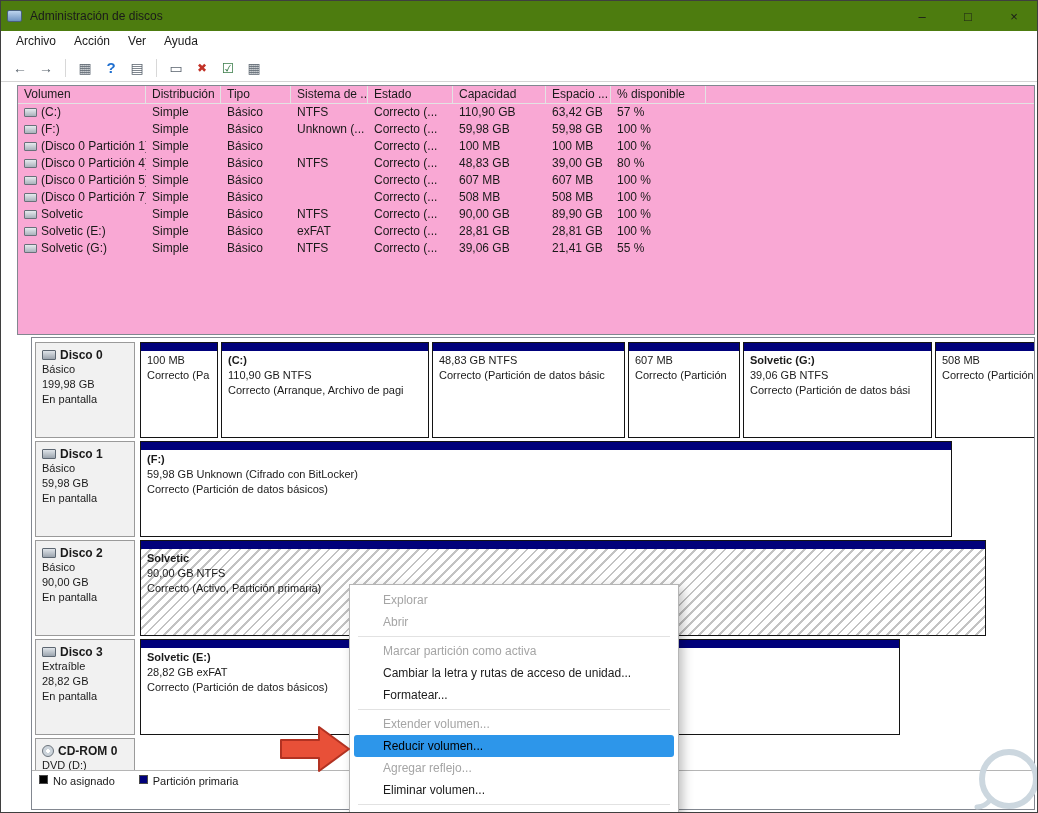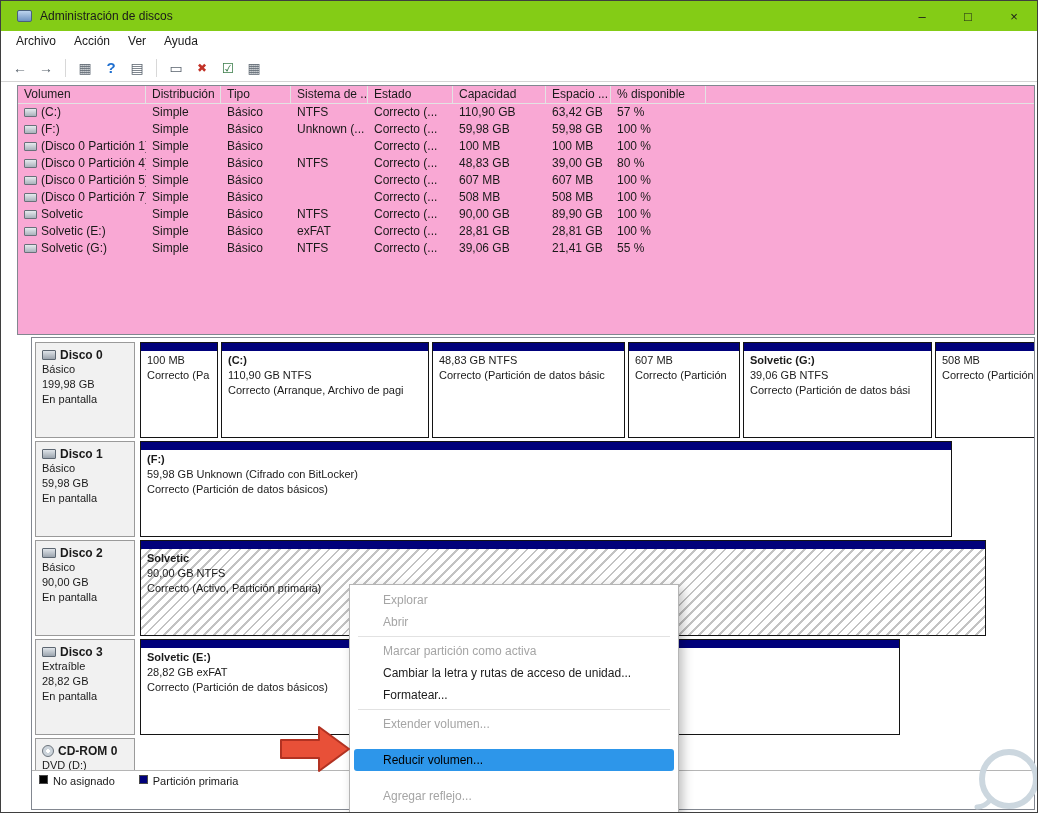--- a/index.html
+++ b/index.html
@@ -10,21 +10,21 @@
   }
   *{margin:0;padding:0;box-sizing:border-box;}
   html,body{background:#888;}
   .window{
     position:relative;width:1038px;height:813px;background:#fff;
     border:1px solid #3f3f3f;overflow:hidden;
     font-family:"Liberation Sans","DejaVu Sans",sans-serif;
     font-size:12px;color:#1a1a1a;cursor:default;
   }
   
-  .titlebar{height:30px;display:flex;align-items:center;padding-left:16px;gap:8px;background:#84cc16;}
+  .titlebar{height:30px;display:flex;align-items:center;padding-left:6px;gap:8px;background:#4d7c0f;}
   .app-ico{width:15px;height:12px;border:1px solid #49607d;border-radius:2px;
     background:linear-gradient(#bcd3ee,#6e93c2);display:inline-block;}
   .title{font-size:12px;}
   .wctrl{margin-left:auto;display:flex;height:100%;}
   .wbtn{width:46px;height:100%;border:none;background:transparent;font-size:13px;
     display:flex;align-items:center;justify-content:center;font-family:inherit;color:#1a1a1a;}
   
   .menubar{height:23px;display:flex;padding-left:6px;}
   .mbitem{padding:3px 9px;}
   
@@ -63,21 +63,21 @@
   
   .legend{position:absolute;left:0;right:0;top:432px;bottom:0;background:#fff;border-top:1px solid #b5b5b5;
     display:flex;align-items:flex-start;padding:4px 7px;gap:24px;}
   .lg{display:flex;align-items:flex-start;gap:5px;}
   .lgsq{width:9px;height:9px;border:1px solid #4a4a4a;display:inline-block;}
   
   .ctxmenu{position:absolute;left:348px;top:583px;width:330px;height:238px;background:#fff;
     border:1px solid #b5b5b5;box-shadow:4px 4px 10px rgba(0,0,0,.25);padding-top:4px;z-index:5;}
   .mitem{height:22px;line-height:22px;padding-left:33px;white-space:nowrap;color:#1b1b1b;}
   .mitem.dis{color:#a5a5a5;}
-  .mitem.hl{margin:14px 4px;padding-left:29px;background:var(--hl);border-radius:3px;color:#000;}
+  .mitem.hl{margin:0 4px;padding-left:29px;background:var(--hl);border-radius:3px;color:#000;}
   .msep{height:1px;background:#e2e2e2;margin:3px 8px;}
   
   .arrow{position:absolute;left:278px;top:723px;z-index:6;}
   .watermark{position:absolute;left:966px;top:740px;z-index:4;}
 </style>
 </head>
 <body>
 
 <div class="window" data-name="disk-management-window">
 

